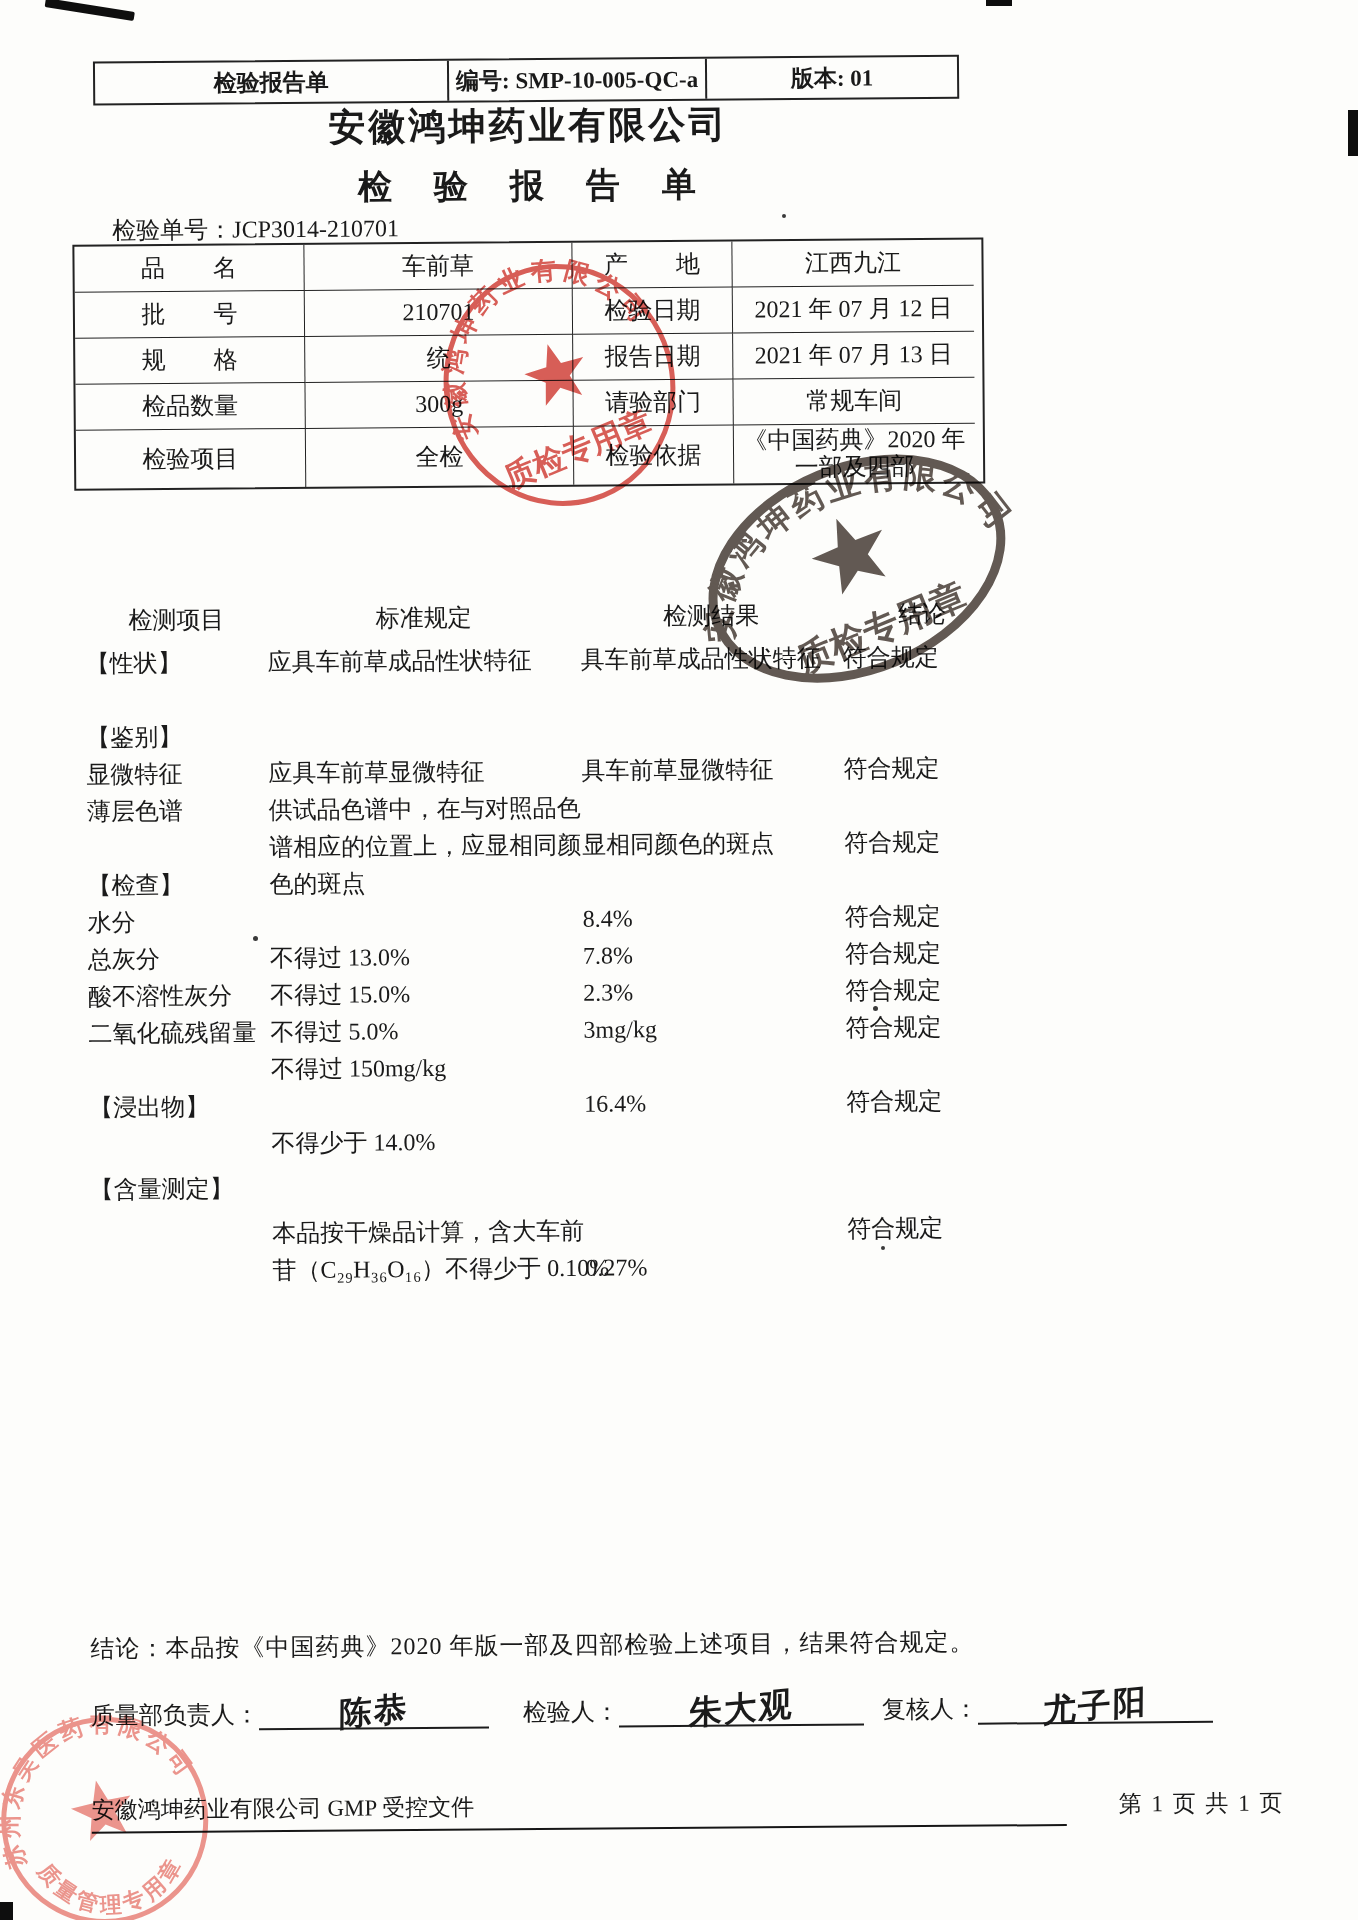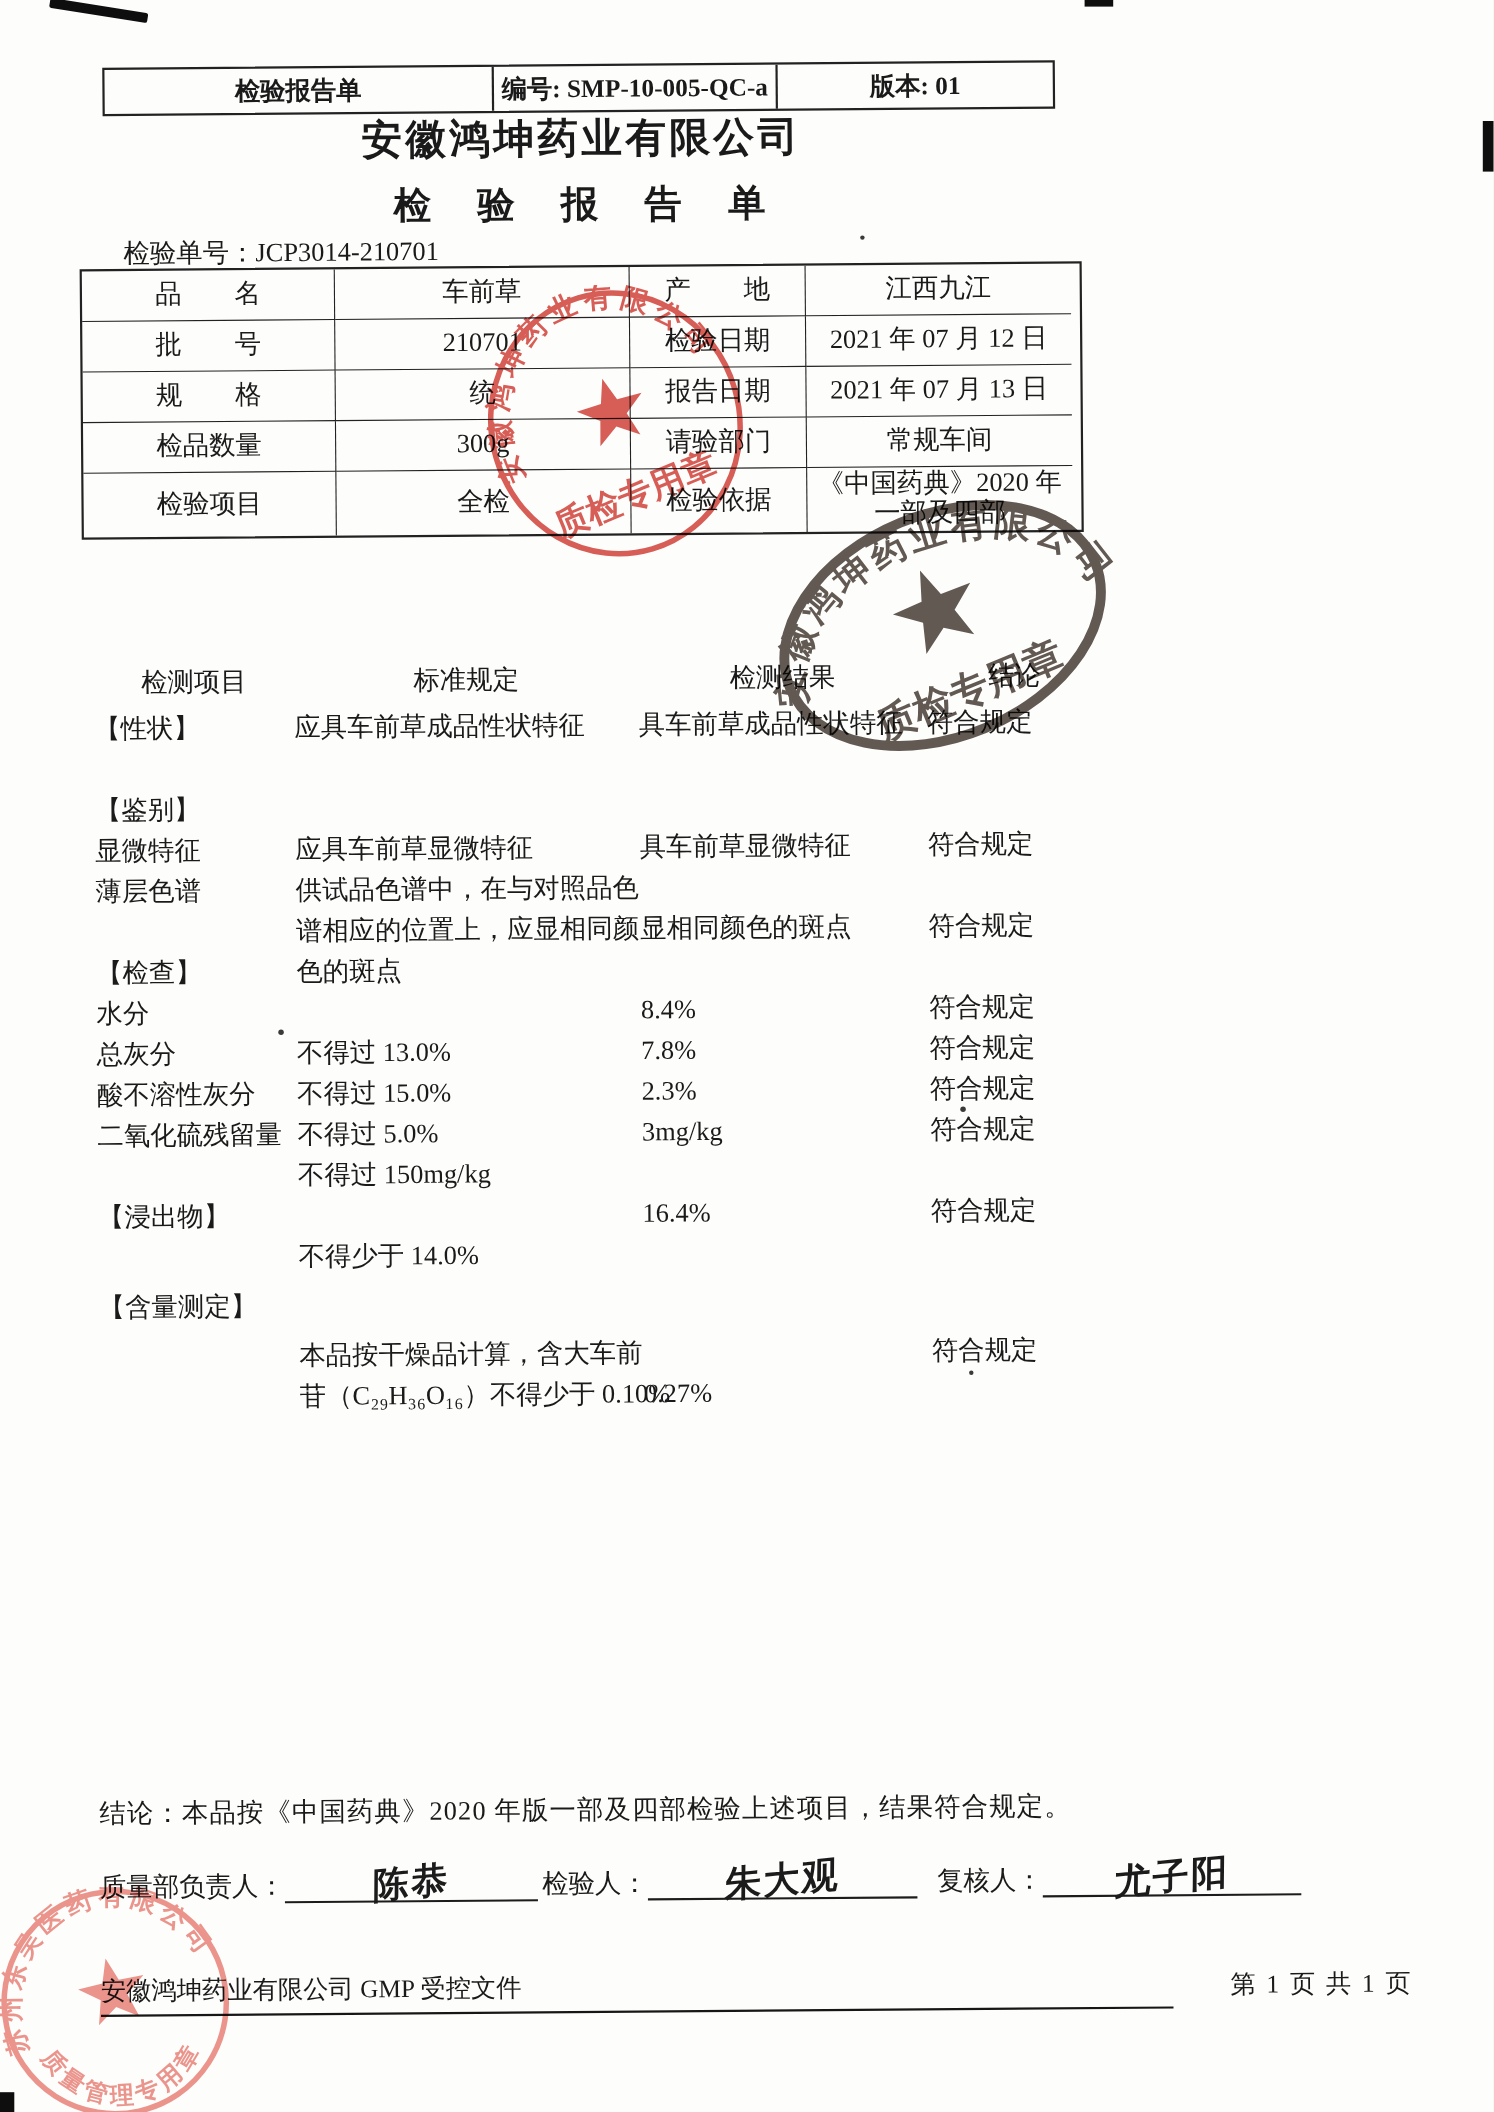--- a/index.html
+++ b/index.html
@@ -212,21 +212,21 @@
         <div class="rc3">0.27%</div>
         <div class="rc4"></div>
       </div>
     </div>
 
     <div class="concl">结论：本品按《中国药典》2020 年版一部及四部检验上述项目，结果符合规定。</div>
 
     <div class="sigs">
       <span>质量部负责人：</span>
       <span class="sig-line" style="width:230px;"><span class="sig-name">陈恭</span></span>
-      <span style="margin-left:4px;">检验人：</span>
+      <span style="margin-left:34px;">检验人：</span>
       <span class="sig-line" style="width:245px;"><span class="sig-name">朱大观</span></span>
       <span style="margin-left:18px;">复核人：</span>
       <span class="sig-line" style="width:235px;"><span class="sig-name">尤子阳</span></span>
     </div>
 
     <div class="footer-left">安徽鸿坤药业有限公司 GMP 受控文件</div>
     <div class="footer-right">第 1 页 共 1 页</div>
 
     <svg class="stamp st1" viewBox="0 0 250 250">
       <defs>

